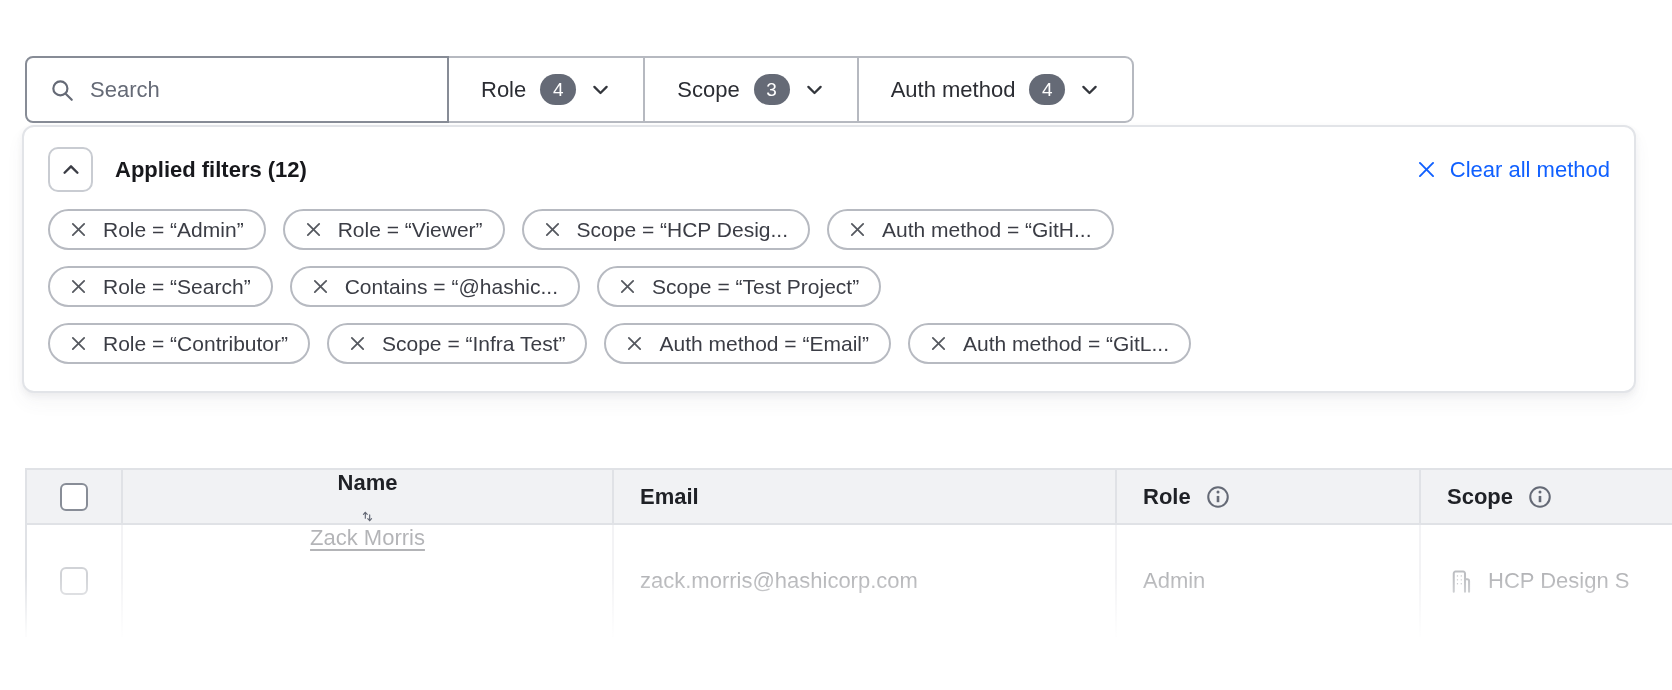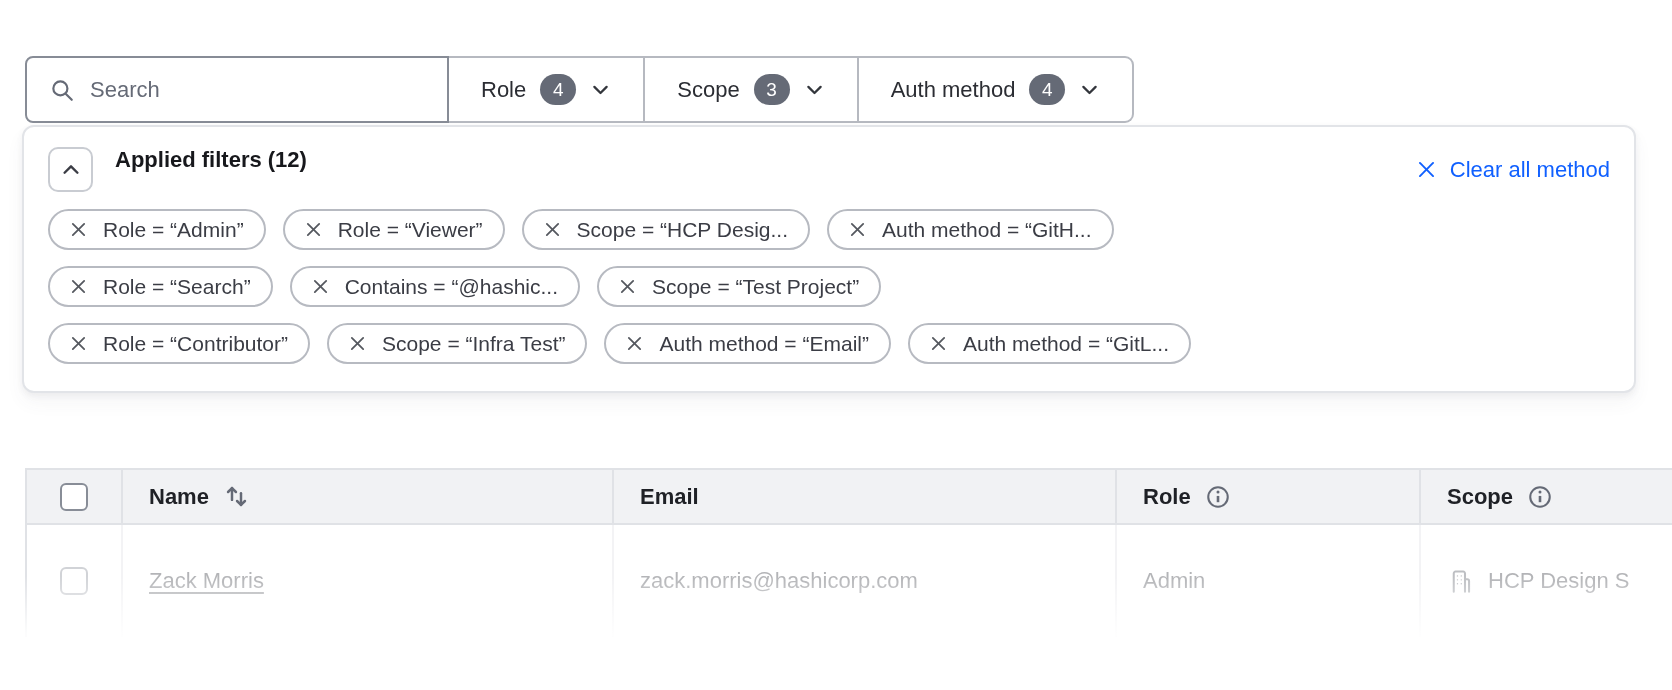--- a/index.html
+++ b/index.html
@@ -22,21 +22,21 @@
     background:none; border:none; cursor:pointer; }
   .filter-seg + .filter-seg { border-left:2px solid #b6b9c0; }
   .filter-seg .seg-label { font-size:22px; color:#2b2d33; }
   .badge { min-width:36px; height:31px; padding:0 12px; background:#656a76; color:#fff;
     border-radius:16px; font-size:19px; display:flex; align-items:center; justify-content:center; }
 
   
   .panel { position:absolute; left:22px; top:125px; width:1614px; background:#fff;
     border:2px solid #e2e4e8; border-radius:12px; padding:20px 24px 27px;
     box-shadow:0 3px 6px rgba(80,85,100,0.07), 0 10px 18px rgba(80,85,100,0.05); }
-  .panel-header { display:flex; }
+  .panel-header { display:flex; align-items:center; }
   .collapse-btn { width:45px; height:45px; border:2px solid #c9ccd2; border-radius:10px;
     background:#fff; display:flex; align-items:center; justify-content:center; cursor:pointer; flex:none; }
   .panel-title { font-size:22px; font-weight:bold; color:#17181c; margin-left:22px; }
   .clear-btn { margin-left:auto; display:flex; align-items:center; gap:13px; color:#1060ff;
     font-size:22px; font-weight:500; cursor:pointer; background:none; border:none; }
   .tag-rows { margin-top:17px; display:flex; flex-direction:column; gap:16px; }
   .tag-row { display:flex; gap:17px; }
   .tag { height:41px; display:inline-flex; align-items:center; gap:16px; padding:0 20px;
     border:2px solid #b7bac1; border-radius:22px; font-size:21px; color:#3b3d45;
     background:#fff; cursor:pointer; white-space:nowrap; }
@@ -44,21 +44,21 @@
   
   .table { position:absolute; left:25px; top:468px; width:1692px;
     border:2px solid #e0e2e6; border-bottom:none; }
   .thead { display:flex; height:55px; background:#f1f2f4; border-bottom:2px solid #e0e2e6; }
   .trow { display:flex; height:112px; background:#fff; opacity:0.38; }
   .cell { display:flex; align-items:center; padding:0 26px; gap:14px; }
   .cell + .cell { border-left:2px solid #e0e2e6; }
   .thead .cell { font-weight:bold; font-size:22px; color:#1f2126; }
   .trow .cell { font-size:22px; color:#3b3d45; }
   .cb-cell { width:94px; justify-content:center; padding:0; }
-  .name-cell { width:491px; }
+  .name-cell { width:491px;flex-direction:column; }
   .email-cell { width:503px; }
   .role-cell { width:304px; }
   .scope-cell { flex:1; overflow:hidden; white-space:nowrap; }
   .checkbox { width:28px; height:28px; border:2px solid #888d97; border-radius:6px;
     background:#fff; cursor:pointer; flex:none; }
   .name-link { color:#3b3d45; text-decoration:underline; text-underline-offset:4px; cursor:pointer; }
 
   .fade-overlay { position:absolute; left:0; top:576px; width:1672px; height:114px;
     background:linear-gradient(to bottom, rgba(255,255,255,0) 0%, rgba(255,255,255,0.9) 50%, #fff 82%);
     pointer-events:none; z-index:5; }

